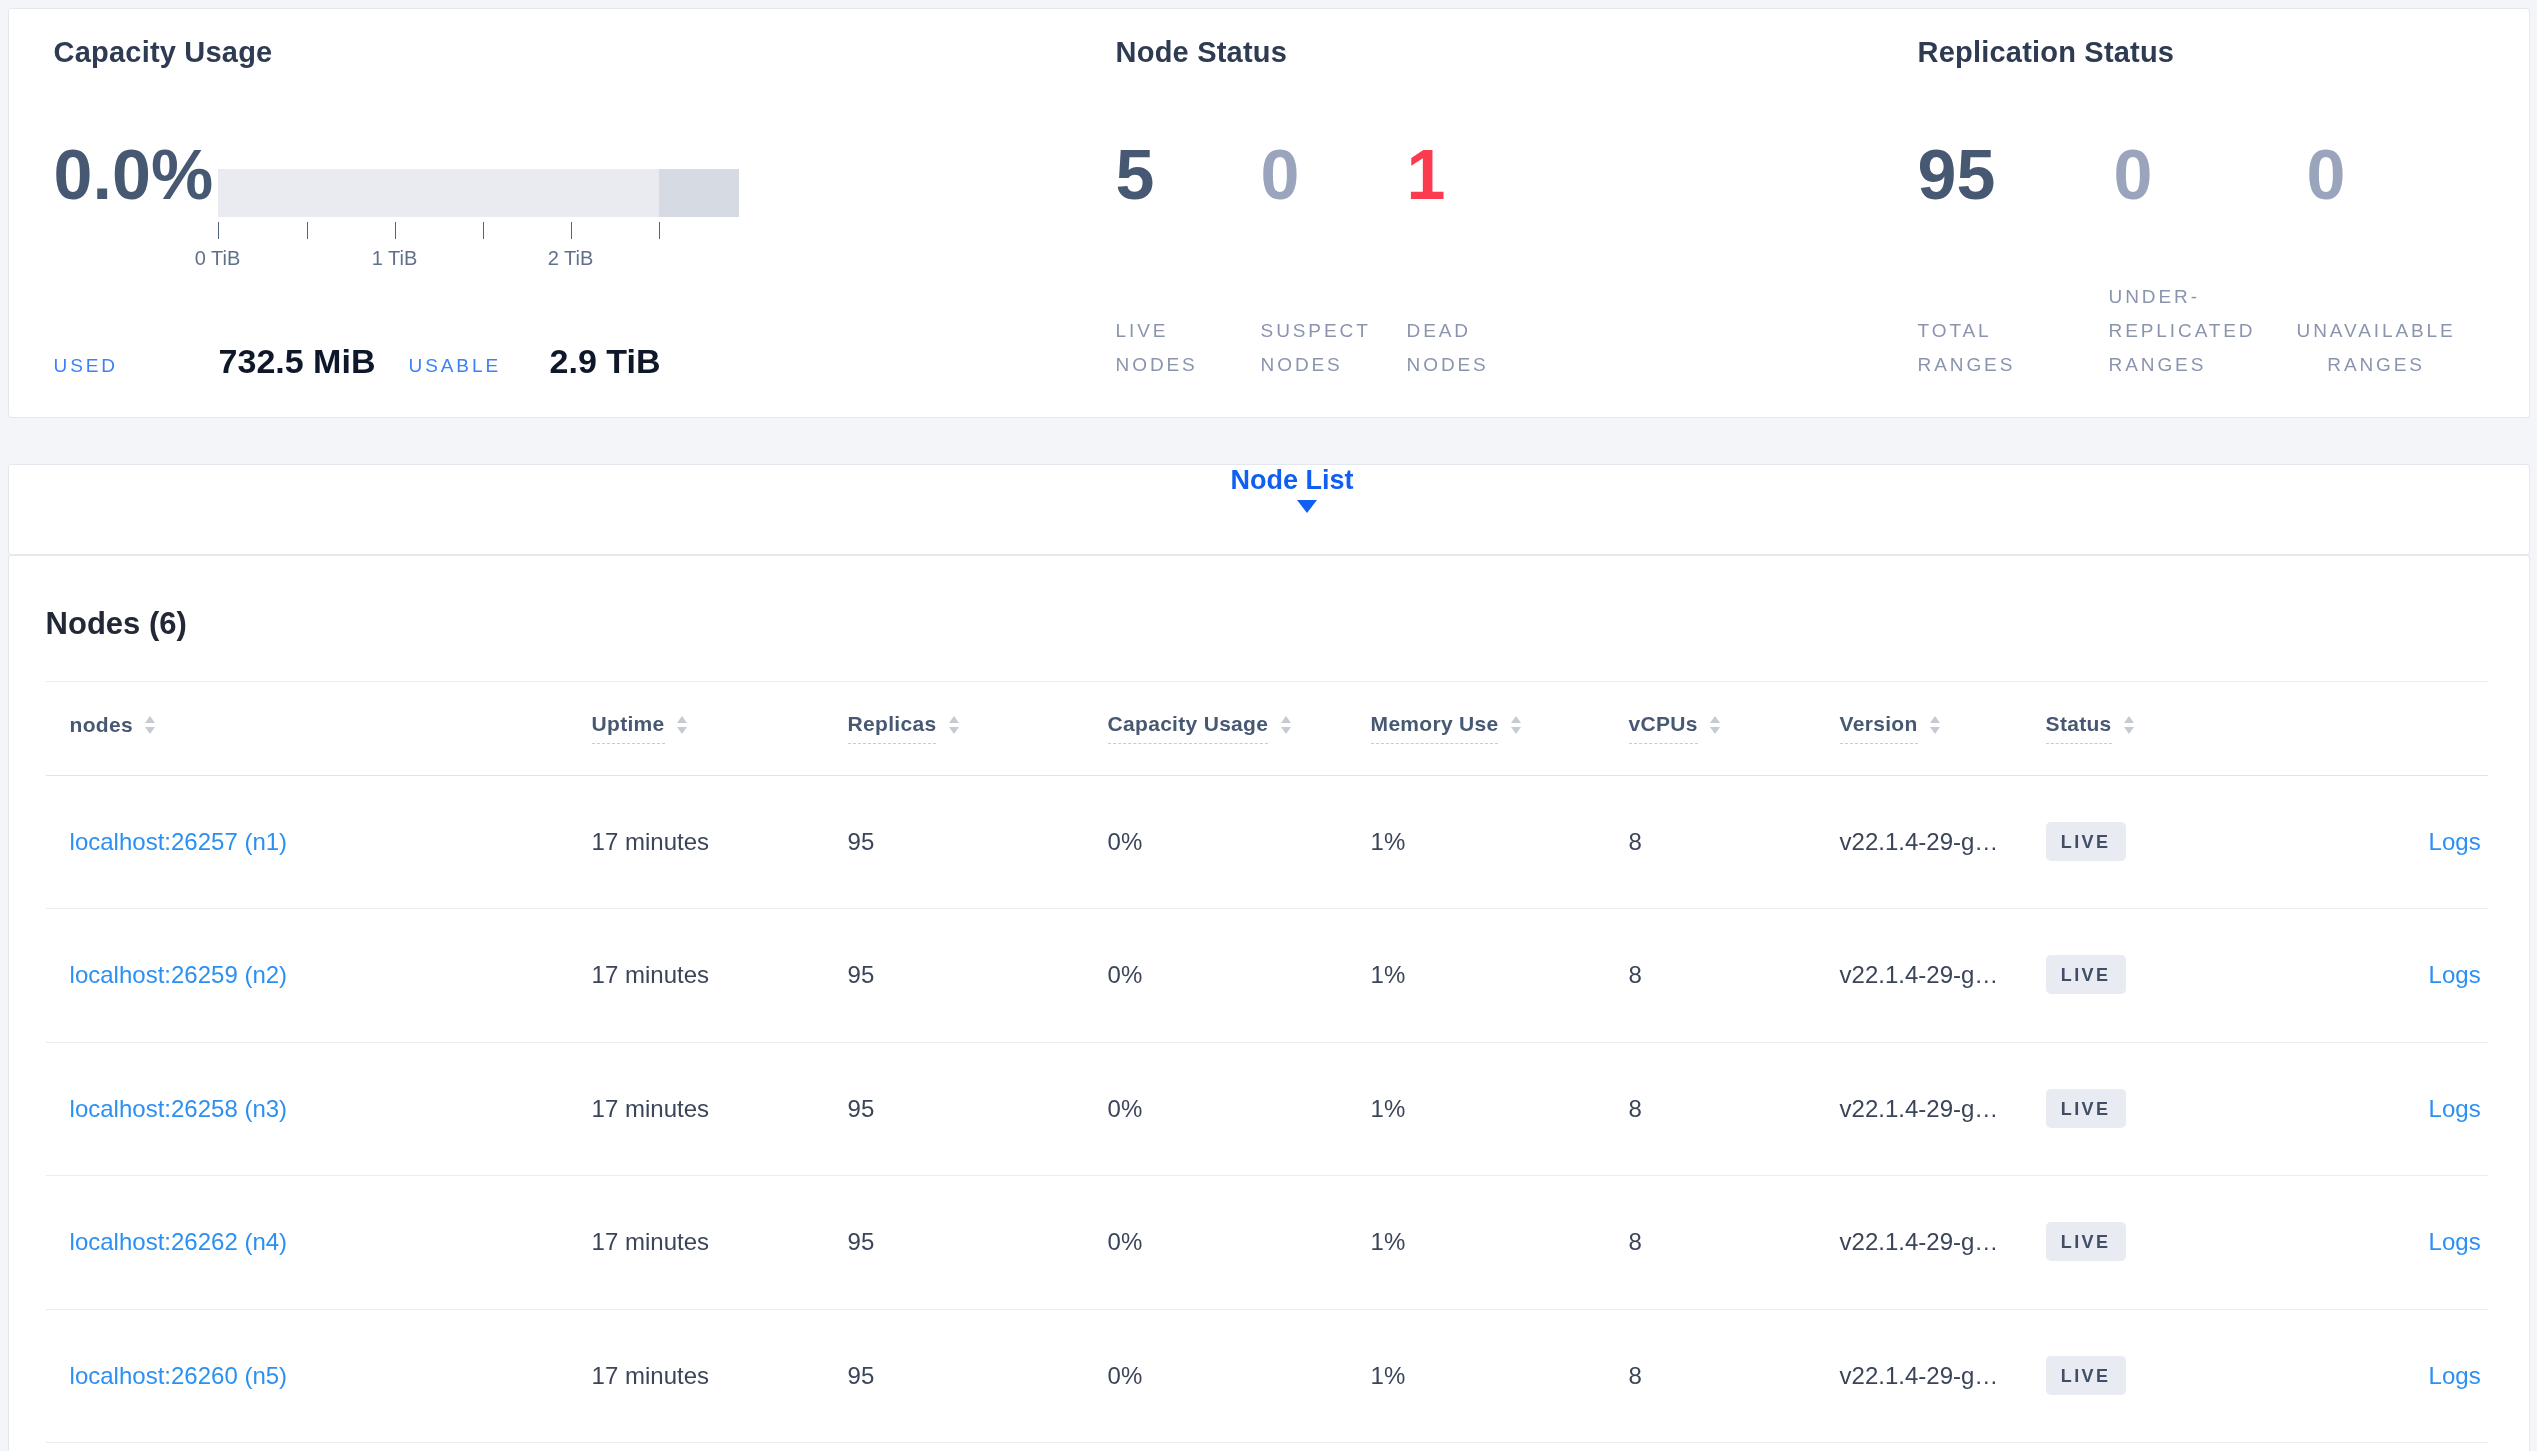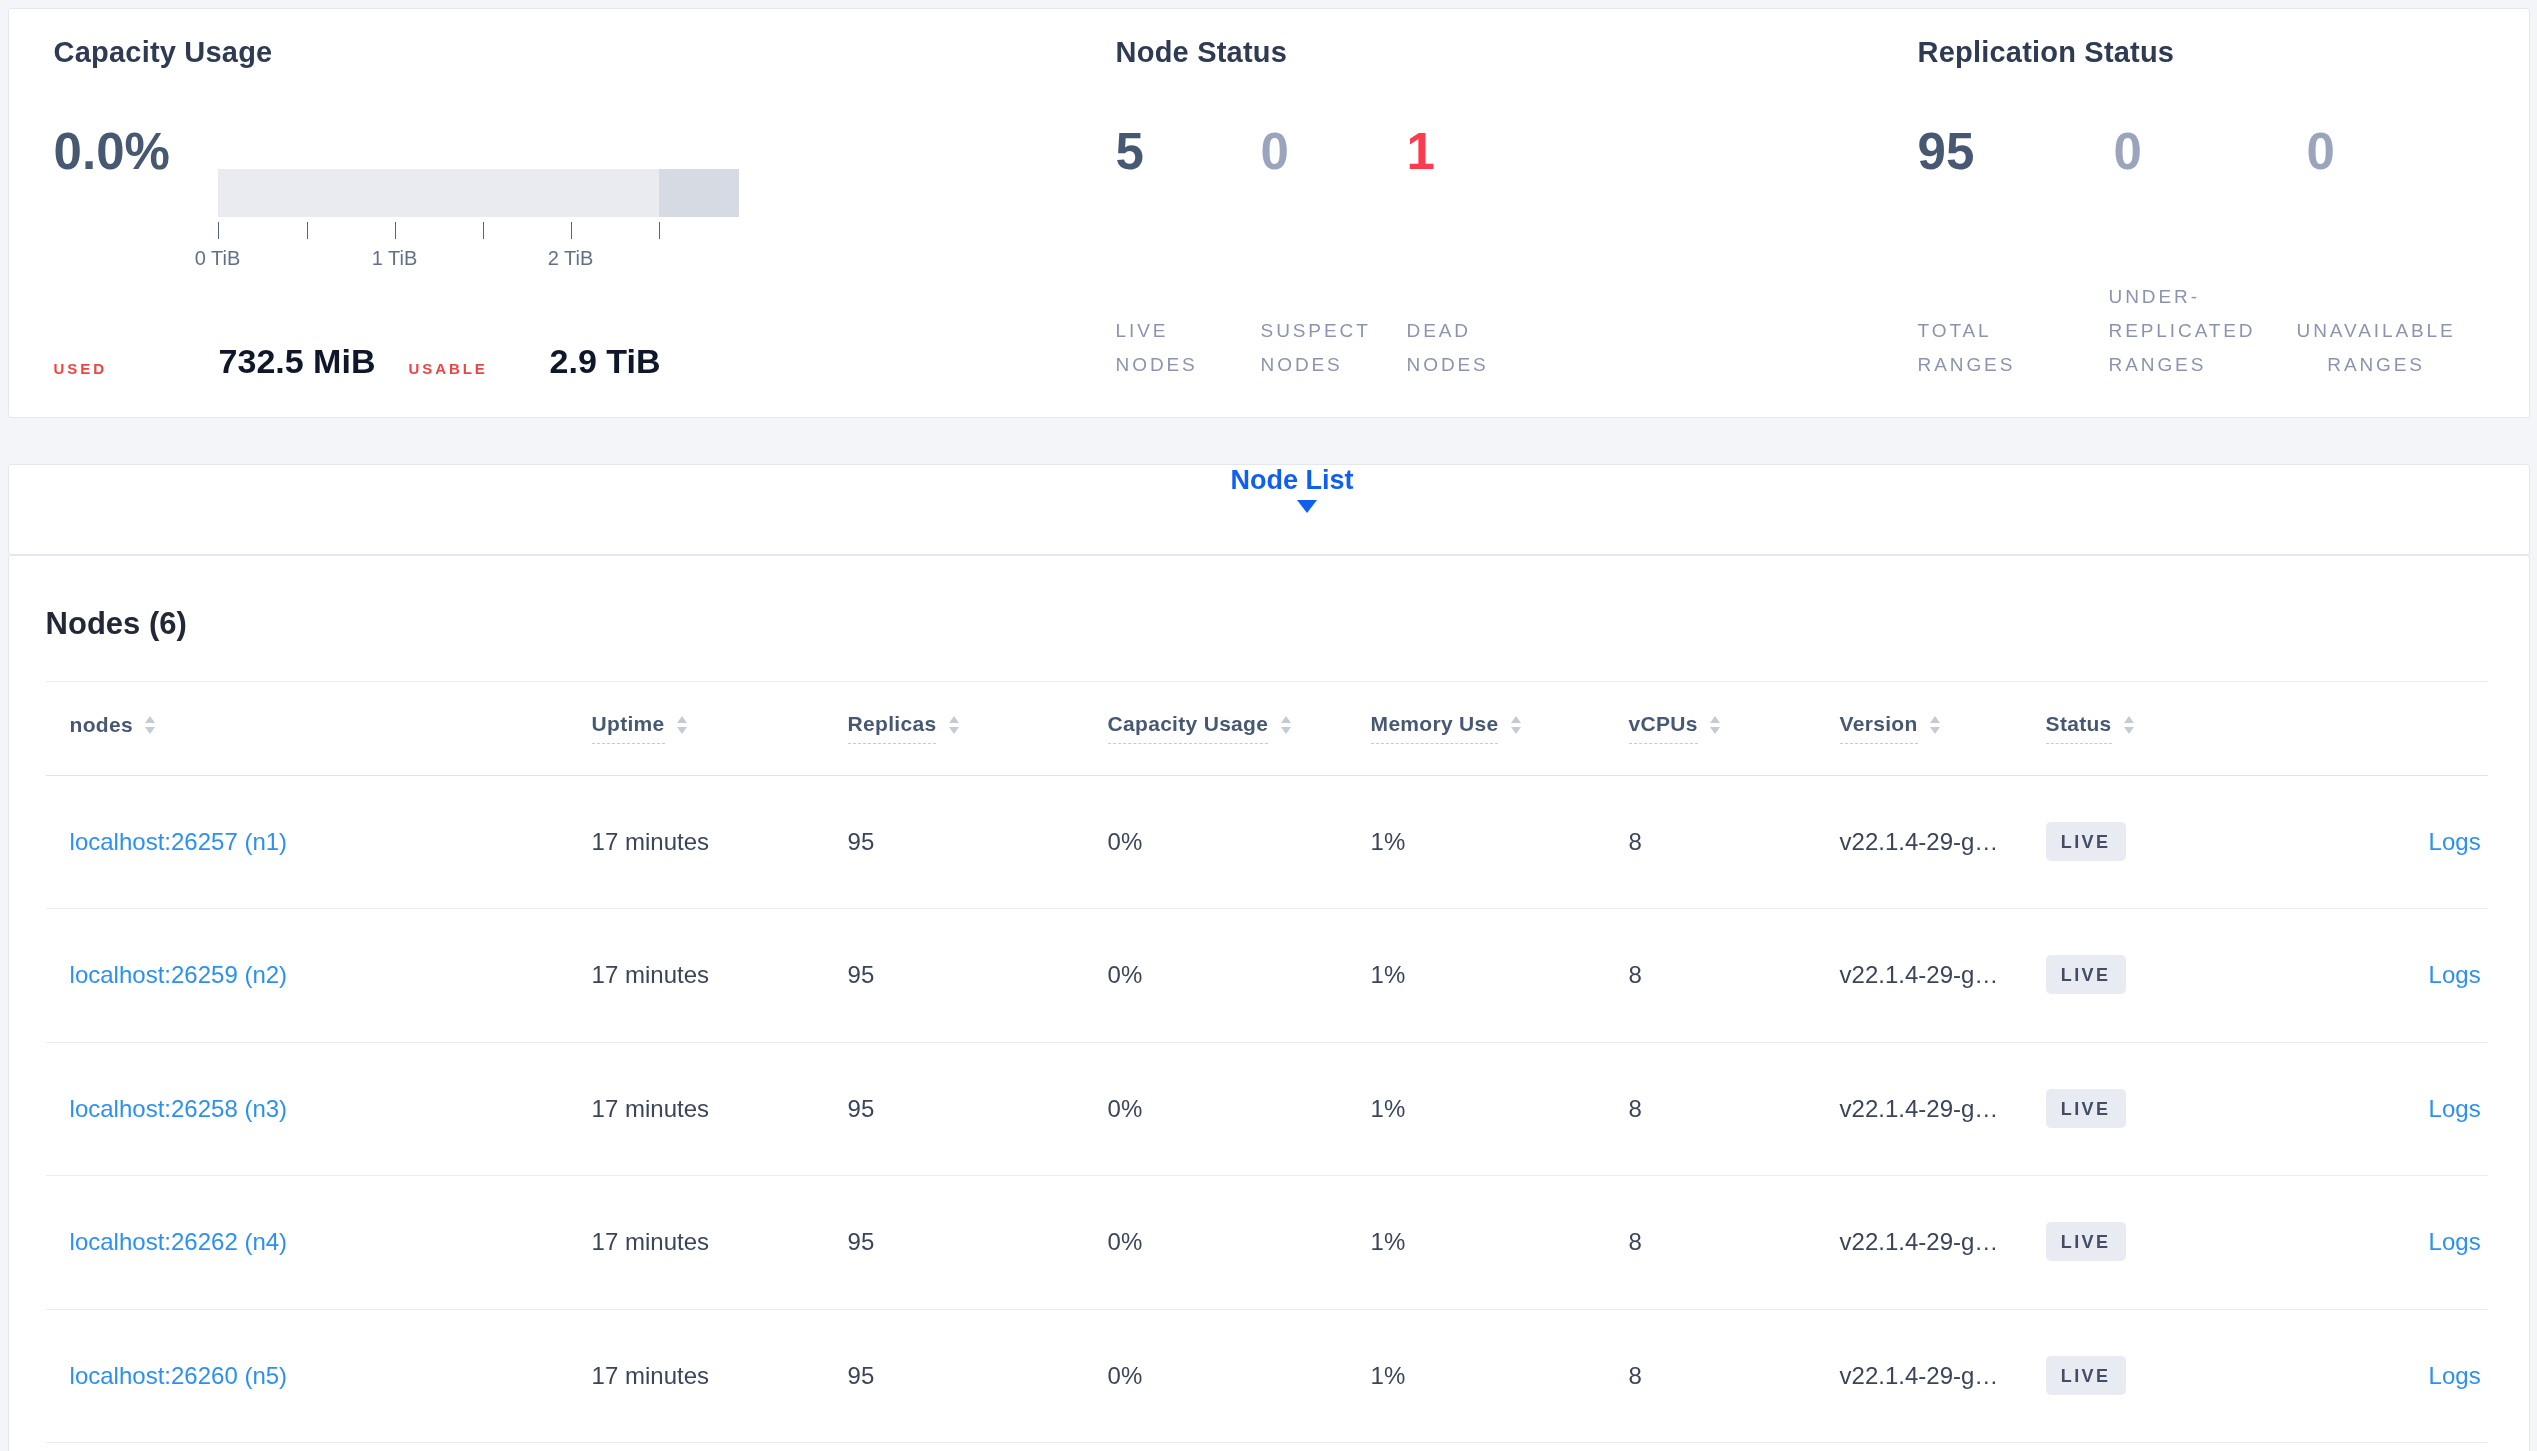--- a/index.html
+++ b/index.html
@@ -21,43 +21,43 @@
   #top-card { left:7.6px; top:7.6px; width:2522px; height:410px; }
   .sec { position:absolute; top:0; height:100%; }
   .sec-cap { left:45px; width:1000px; }
   .sec-node { left:1107px; width:743px; }
   .sec-rep { left:1909px; width:591px;text-decoration:underline; }
   .panel-title {
     position:absolute; top:27px; left:0;
     font-size:29px; font-weight:700; color:#2e3b52; letter-spacing:0.2px;
   }
   .big {
-    position:absolute; top:117px;
-    font-size:51px; font-weight:700; line-height:1; color:#475872;
+    position:absolute; top:131px;
+    font-size:70px; font-weight:700; line-height:1; color:#475872;
   }
   .big.muted { color:#9aa4bc; }
   .big.red   { color:#fc3b4e; }
   .metric-label {
     position:absolute; bottom:34px;
     font-size:19px; font-weight:500; letter-spacing:2.9px;
     color:#8a95ad; line-height:1.8; white-space:nowrap;
   }
   
   .gauge { position:absolute; left:164px; top:160px; width:521px; height:105px; }
   .gauge-bar { position:relative; width:521px; height:48px; background:#e9ebf1; }
   .gauge-bar-dark { position:absolute; top:0; left:441px; width:80px; height:48px; background:#d6dae3; }
   .gauge-tick { position:absolute; top:53px; width:1.9px; height:17px; background:#53637f; }
   .gauge-tick-label {
     position:absolute; top:78px; transform:translateX(-50%);
     font-size:20px; color:#60708b; white-space:nowrap;
   }
   .cap-stats { position:absolute; left:0; bottom:36px; width:724px; height:42px; }
   .cap-stats .slabel {
     position:absolute; bottom:3.8px;
-    font-size:15px; font-weight:700; letter-spacing:2.9px; color:#ef4444;
+    font-size:19px; font-weight:400; letter-spacing:2.9px; color:#3b82f6;
   }
   .cap-stats .svalue {
     position:absolute; bottom:0;
     font-size:34px; font-weight:700; color:#0f172a; white-space:nowrap;
   }
   
   #nodelist-bar { left:7.6px; top:464px; width:2522px; height:91px; }
   .nodelist-inner { display:flex; align-items:center; height:100%; padding-left:47px; cursor:pointer;flex-direction:column; }
   .nodelist-label { font-size:27px; font-weight:700; color:#0f5ff0; }
   .caret-down {

